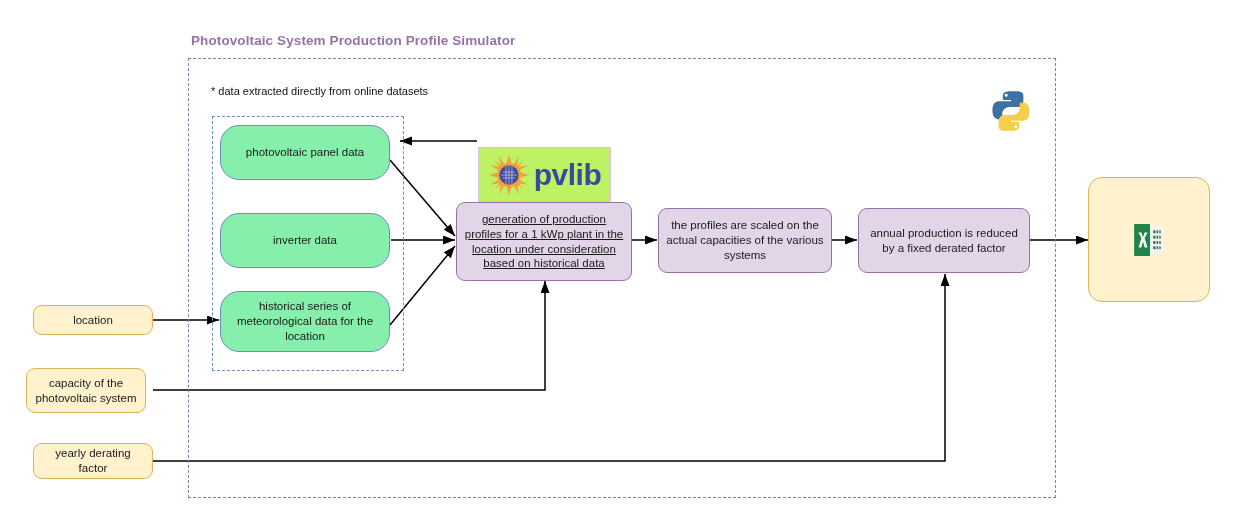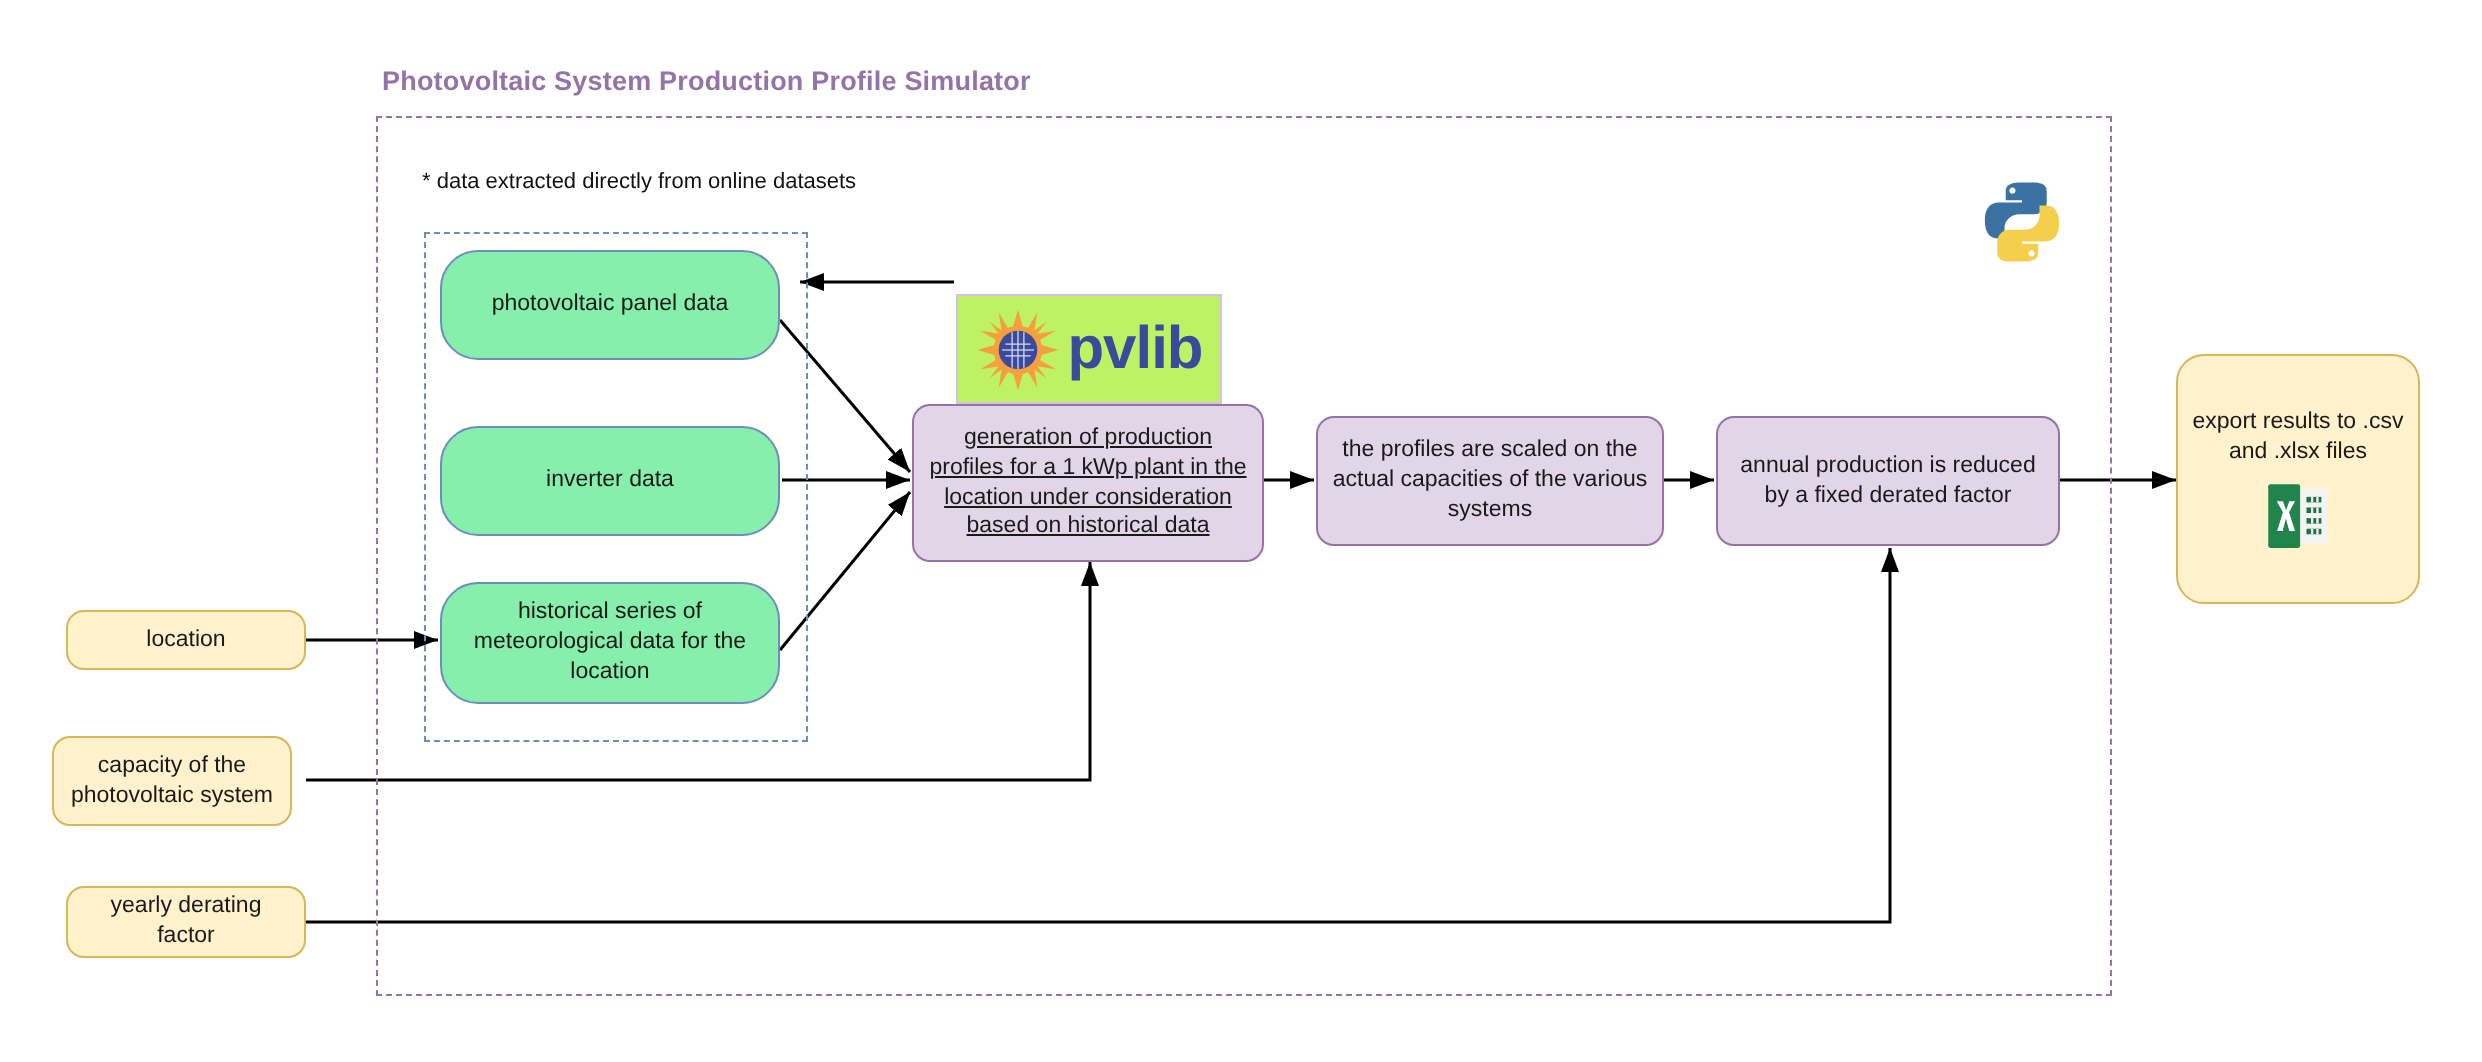--- a/index.html
+++ b/index.html
@@ -202,21 +202,20 @@
 </div>
 <div class="node yellow" style="left:26px;top:368px;width:120px;height:45px;">
   <span class="lbl" style="white-space:pre-line;">capacity of the
 photovoltaic system</span>
 </div>
 <div class="node yellow" style="left:33px;top:443px;width:120px;height:36px;">
   <span class="lbl">yearly derating factor</span>
 </div>
 
 <div class="node yellow-big" style="left:1088px;top:177px;width:122px;height:125px;">
-  <span class="lbl" style="font-size:11.5px;">export results to .csv and .xlsx files</span>
   <svg class="excel-ico" viewBox="0 0 32 32">
     <rect x="13" y="3" width="17" height="26" fill="#f3f3f3"></rect>
     <g fill="#1f7244">
       <rect x="20" y="7" width="7" height="2.6"></rect>
       <rect x="20" y="12" width="7" height="2.6"></rect>
       <rect x="20" y="17" width="7" height="2.6"></rect>
       <rect x="20" y="22" width="7" height="2.6"></rect>
     </g>
     <g fill="#f3f3f3">
       <rect x="22.1" y="7" width="1.1" height="2.6"></rect>

